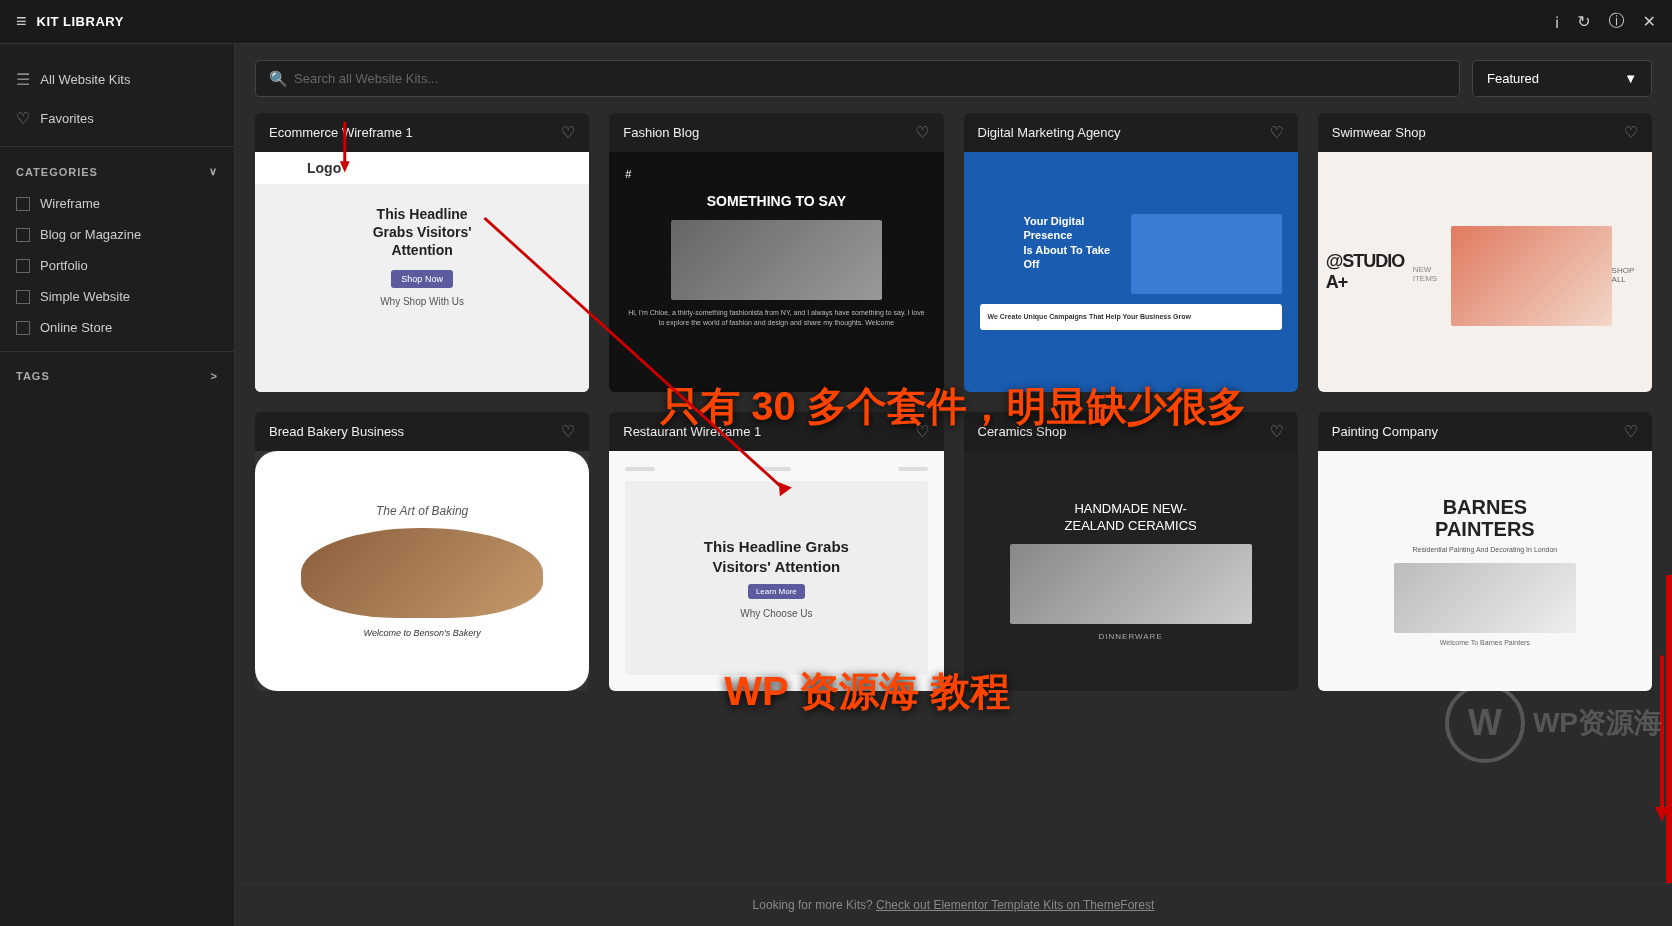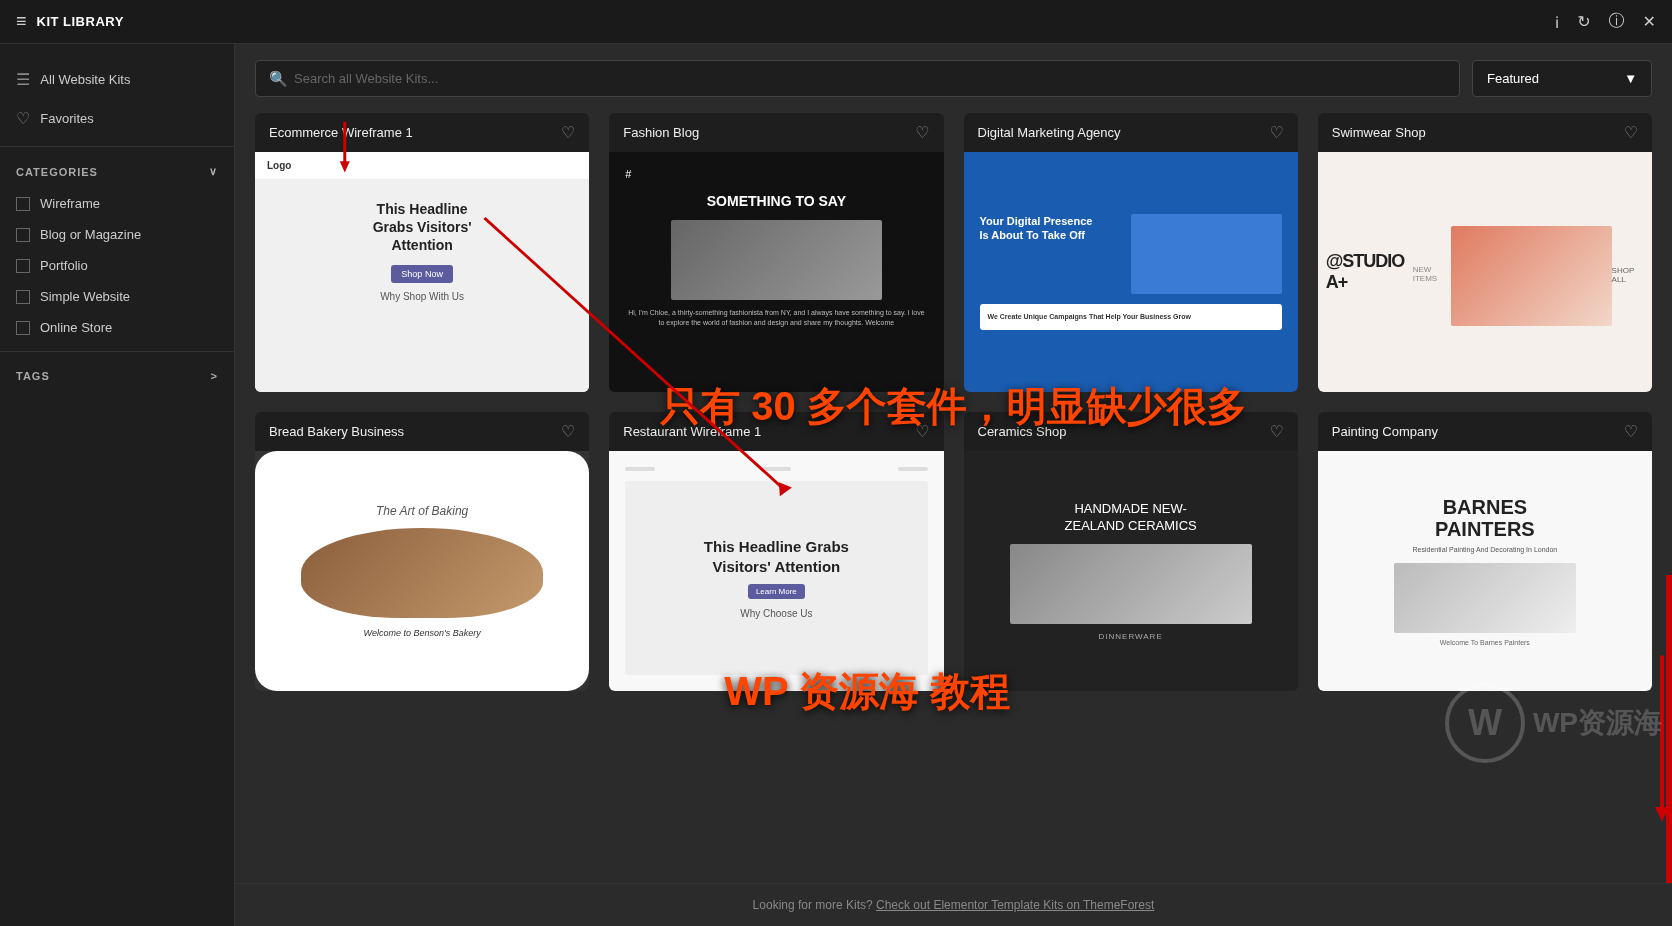--- a/index.html
+++ b/index.html
@@ -179,35 +179,35 @@
       width: 100%;
       height: 240px;
       overflow: hidden;
       background: #333;
       position: relative;
     }
 
     
     .preview-ecommerce { background: #f8f8f8; display: flex; flex-direction: column; align-items: center; justify-content: center; height: 100%; }
     .preview-ecommerce .logo-bar { width: 100%; background: #fff; padding: 8px 12px; display: flex; align-items: center; border-bottom: 1px solid #eee; }
-    .preview-ecommerce .logo-text { font-size: 10px; color: #333; font-weight: 600; }
+    .preview-ecommerce .logo-text { font-size: 14px; color: #333; font-weight: 600; margin-left: 40px; }
     .preview-ecommerce .hero { flex: 1; display: flex; flex-direction: column; align-items: center; background: #f0f0f0; width: 100%; padding: 20px; }
     .preview-ecommerce .hero-title { font-size: 14px; font-weight: 700; color: #222; text-align: center; line-height: 1.3; }
     .preview-ecommerce .hero-btn { background: #5b5b9d; color: #fff; font-size: 9px; padding: 4px 10px; border-radius: 3px; margin-top: 10px; }
     .preview-ecommerce .why-shop { font-size: 10px; color: #555; margin-top: 8px; }
 
     .preview-fashion { background: #111; height: 100%; display: flex; flex-direction: column; align-items: center; justify-content: flex-start; padding: 16px; }
     .preview-fashion .hash { color: #fff; font-size: 11px; align-self: flex-start; }
     .preview-fashion .main-text { color: #fff; font-size: 14px; font-weight: 700; text-align: center; margin-top: 12px; line-height: 1.3; }
     .preview-fashion .portrait { width: 70%; height: 80px; background: #555; border-radius: 2px; margin-top: 10px; position: relative; overflow: hidden; }
     .preview-fashion .bio { color: #bbb; font-size: 7px; text-align: center; margin-top: 8px; line-height: 1.4; }
 
     .preview-digital { background: #1a5cb0; height: 100%; display: flex; flex-direction: column; align-items: center; justify-content: center; padding: 16px; }
     .preview-digital .top-row { display: flex; width: 100%; justify-content: space-between; align-items: flex-start; }
-    .preview-digital .headline { color: #fff; font-size: 11px; font-weight: 700; line-height: 1.3; flex: 1; }
+    .preview-digital .headline { color: #fff; font-size: 11px; font-weight: 700; line-height: 1.3; flex: 1; margin-left: 44px; }
     .preview-digital .person-img { width: 50%; height: 80px; background: #3a7bd5; border-radius: 2px; margin-left: 8px; }
     .preview-digital .bottom-card { background: #fff; border-radius: 3px; padding: 8px; margin-top: 10px; width: 100%; }
     .preview-digital .bottom-card-text { color: #333; font-size: 7px; font-weight: 600; line-height: 1.4; }
 
     .preview-swimwear { background: #f5f0ec; height: 100%; display: flex; align-items: center; justify-content: center; padding: 8px; }
     .preview-swimwear .studio-text { font-size: 18px; font-weight: 700; color: #222; letter-spacing: -1px; }
     .preview-swimwear .model-img { width: 60%; height: 100px; background: linear-gradient(135deg, #e07a5f, #f2d7c9); border-radius: 2px; margin-top: 8px; }
 
     .preview-bakery { background: #fff; height: 100%; display: flex; flex-direction: column; align-items: center; justify-content: center; padding: 16px; border-radius: 22px; }
     .preview-bakery .baking-text { font-size: 12px; font-style: italic; color: #555; }

